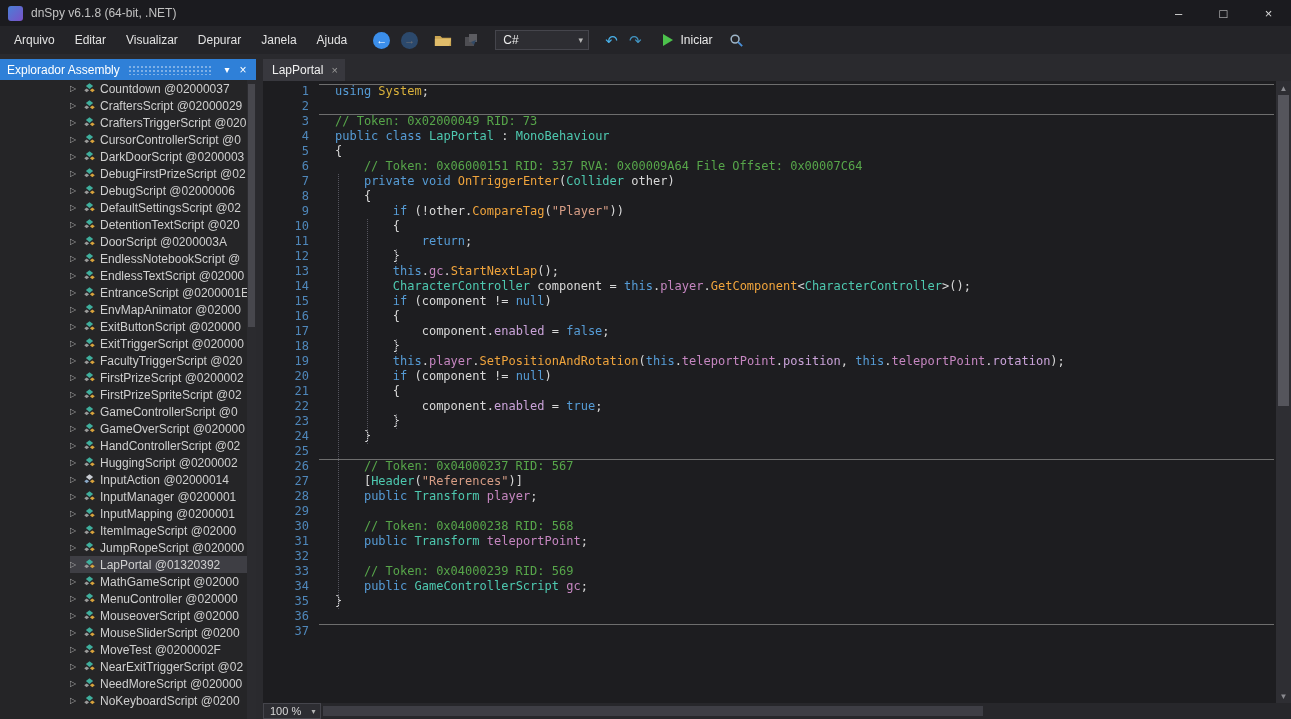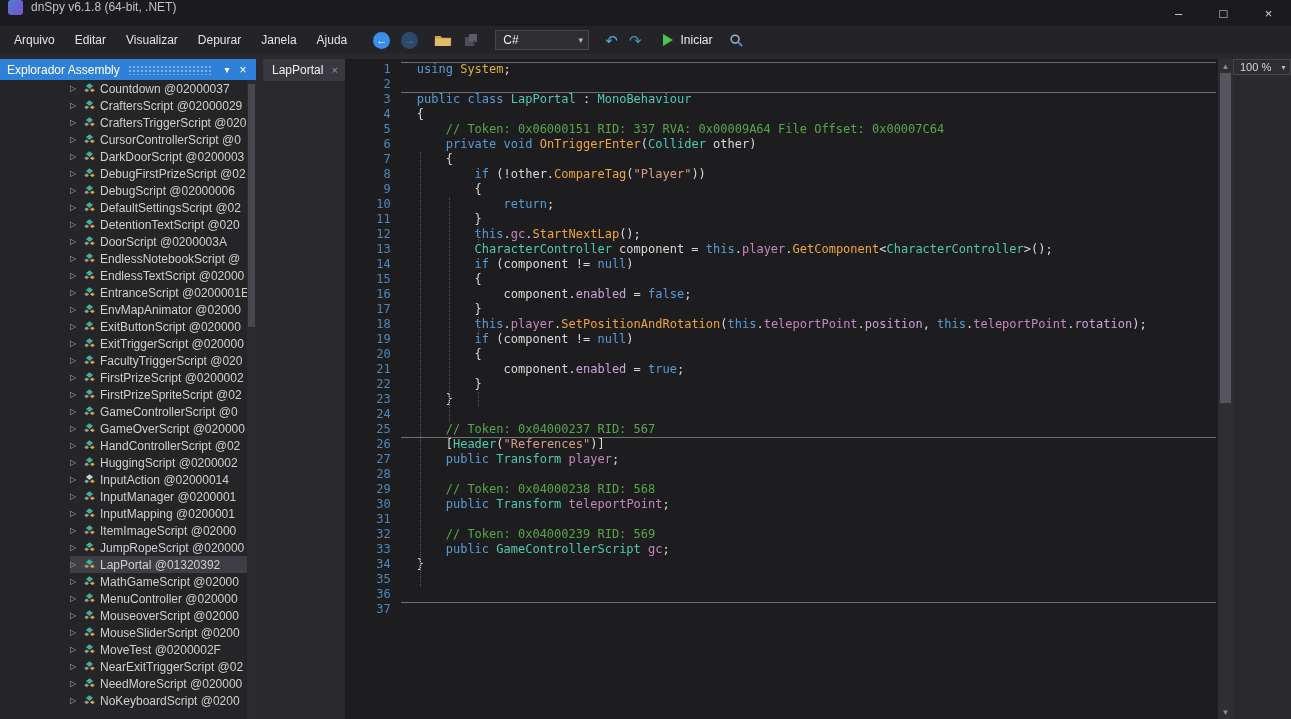--- a/index.html
+++ b/index.html
@@ -1,19 +1,19 @@
 <!DOCTYPE html>
 <html style="--c-header_blue: #2f80d8; --c-selection: #3e3e44; --c-start_green: #4cc24c; --c-nav_blue: #3b8eea; --c-keyword: #569cd6; --c-namespace: #d9b13b; --c-type: #4ec9b0; --c-method: #f0a43c; --c-field: #c586c0; --c-property: #c9a2d8; --c-string: #d69d85; --c-comment: #57a64a; --c-text: #d8d8d8; --c-line_number: #4f87ba;"><head>
 <meta charset="utf-8">
 <style>
   *{box-sizing:border-box;margin:0;padding:0}
   html,body{width:1291px;height:719px;overflow:hidden}
   body{background:#2a2a2e;font-family:"Liberation Sans",sans-serif;font-size:12px;color:#d8d8d8}
   
-  .titlebar{height:26px;background:#1b1b1f;display:flex;padding-left:8px}
+  .titlebar{height:26px;background:#1b1b1f;display:flex;align-items:center;padding-left:8px}
   .logo{width:15px;height:15px;border-radius:3px;background:linear-gradient(135deg,#4a7fd6,#7a52c8)}
   .app-title{color:#c2c2c2;margin-left:8px}
   .tb-spacer{flex:1}
   .win-btn{width:45px;height:26px;display:flex;align-items:center;justify-content:center;color:#dadada;font-size:13px;cursor:default}
   
   .toolbar{height:28px;background:#242428;display:flex;align-items:center;padding-left:4px}
   .menu-item{padding:0 10px;height:28px;line-height:28px;color:#e2e2e2}
   .tool-group{display:flex;align-items:center;margin-left:16px;gap:11px}
   .nav-circle{width:17px;height:17px;border-radius:50%;background:var(--c-nav_blue);color:#fff;display:flex;align-items:center;justify-content:center;font-size:11px;line-height:1}
   .dim{opacity:.35}
@@ -34,21 +34,21 @@
   .hdr-x{font-size:12px}
   .tree{flex:1;background:#252527;position:relative;overflow:hidden}
   .tree-row{height:17px;display:flex;align-items:center;margin-left:70px;white-space:nowrap;overflow:hidden;color:#cfcfcf}
   .tree-row.selected{background:var(--c-selection)}
   .expander{width:13px;font-size:8px;color:#a8a8a8;flex:0 0 auto}
   .node-icon{width:17px;flex:0 0 auto;display:flex;align-items:center}
   .tree-label{overflow:hidden}
   .side-scroll{position:absolute;right:0;top:0;bottom:0;width:9px;background:#2b2b2f}
   .side-thumb{position:absolute;right:1px;top:4px;width:7px;height:38%;background:#47474d}
   
-  .editor-col{flex:1;min-width:0;display:flex;flex-direction:row}
+  .editor-col{flex:1;min-width:0;display:flex;flex-direction:column}
   .tab-strip{height:22px;display:flex;align-items:flex-end}
   .tab{height:22px;background:#38383e;color:#f0f0f0;display:flex;align-items:center;padding:0 7px 0 9px;gap:8px}
   .tab-x{color:#9a9a9a;font-size:11px}
   .editor-main{flex:1;display:flex;background:#1d1d20;min-height:0}
   .code-scroll{flex:1;display:flex;padding-top:3px;overflow:hidden}
   .gutter{width:56px;padding-right:10px;text-align:right;color:var(--c-line_number);flex:0 0 auto;font:12px "DejaVu Sans Mono",monospace}
   .ln{height:15px;line-height:15px}
   .code{flex:1;position:relative;font:12px "DejaVu Sans Mono",monospace;padding-left:16px}
   .cl{height:15px;line-height:15px;white-space:pre}
   .sep{position:absolute;left:0;right:2px;height:1px;background:#6e6e6e}
@@ -602,20 +602,21 @@
             <div class="ln">32</div>
             <div class="ln">33</div>
             <div class="ln">34</div>
             <div class="ln">35</div>
             <div class="ln">36</div>
             <div class="ln">37</div>
           </div>
         <div class="code">
             <div class="cl"><span class="tk-k">using</span><span class="tk-w"> </span><span class="tk-n">System</span><span class="tk-w">;</span></div>
             <div class="cl"></div>
+            <div class="cl"><span class="tk-c">// Token: 0x02000049 RID: 73</span></div>
             <div class="cl"><span class="tk-k">public</span><span class="tk-w"> </span><span class="tk-k">class</span><span class="tk-w"> </span><span class="tk-t">LapPortal</span><span class="tk-w"> : </span><span class="tk-t">MonoBehaviour</span></div>
             <div class="cl"><span class="tk-w">{</span></div>
             <div class="cl"><span class="tk-c">    // Token: 0x06000151 RID: 337 RVA: 0x00009A64 File Offset: 0x00007C64</span></div>
             <div class="cl"><span class="tk-w">    </span><span class="tk-k">private</span><span class="tk-w"> </span><span class="tk-k">void</span><span class="tk-w"> </span><span class="tk-m">OnTriggerEnter</span><span class="tk-w">(</span><span class="tk-t">Collider</span><span class="tk-w"> other)</span></div>
             <div class="cl"><span class="tk-w">    {</span></div>
             <div class="cl"><span class="tk-w">        </span><span class="tk-k">if</span><span class="tk-w"> (!other.</span><span class="tk-m">CompareTag</span><span class="tk-w">(</span><span class="tk-s">"Player"</span><span class="tk-w">))</span></div>
             <div class="cl"><span class="tk-w">        {</span></div>
             <div class="cl"><span class="tk-w">            </span><span class="tk-k">return</span><span class="tk-w">;</span></div>
             <div class="cl"><span class="tk-w">        }</span></div>
             <div class="cl"><span class="tk-w">        </span><span class="tk-k">this</span><span class="tk-w">.</span><span class="tk-f">gc</span><span class="tk-w">.</span><span class="tk-m">StartNextLap</span><span class="tk-w">();</span></div>

